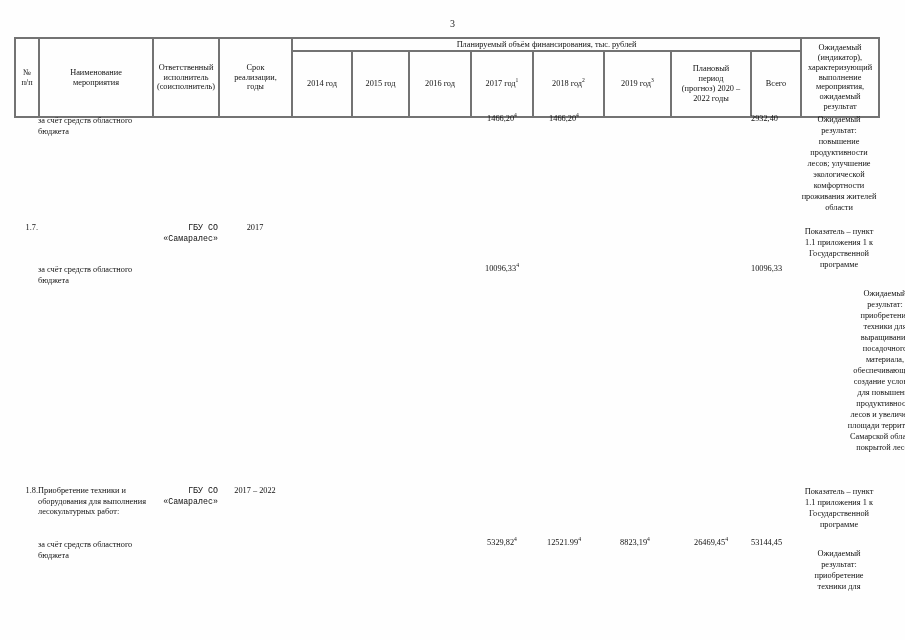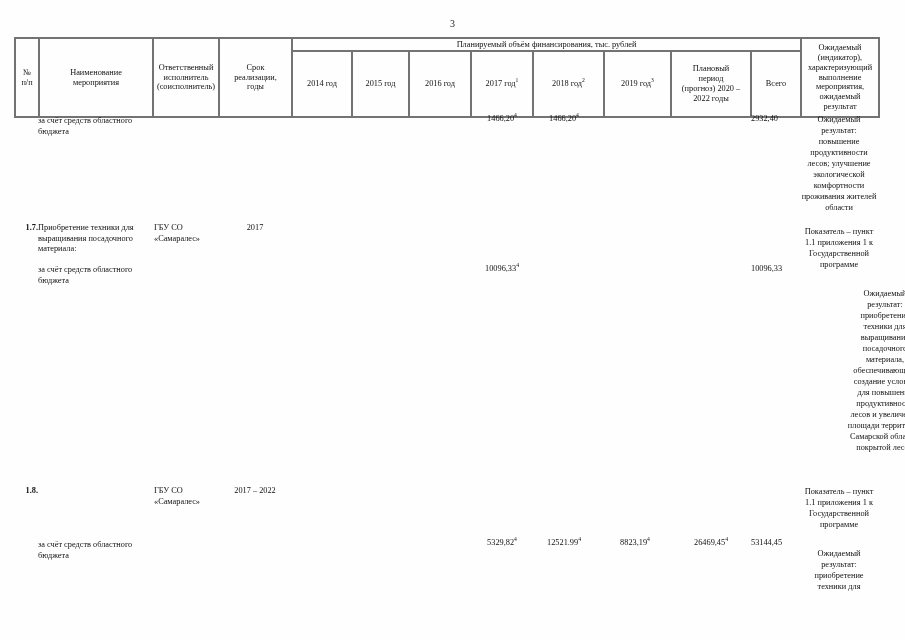--- a/index.html
+++ b/index.html
@@ -69,23 +69,23 @@
     top: 0;
     width: 772px;
     height: 640px;
   }
   .cell {
     position: absolute;
     font-size: 8.3px;
     line-height: 1.28;
     color: #111;
   }
-  .c-num      { width: 24px;  text-align: right; font-weight: bold; }
+  .c-num      { width: 24px;  text-align: right; }
   .c-name     { width: 112px; text-align: left; }
-  .c-exec     { width: 64px;  text-align: left; }
+  .c-exec     { width: 64px;  text-align: right; font-family: Liberation Mono, monospace; }
   .c-term     { width: 70px;  text-align: center; }
   .c-money    { width: 60px;  text-align: center; }
   .c-money-w  { width: 78px;  text-align: center; }
   .c-total    { width: 50px;  text-align: left; }
 
   .ind-block { position: absolute; width: 76px; left: 801px; text-align: center;
                font-size: 8.3px; line-height: 1.33; color:#111; }
 </style>
 </head>
 <body>
@@ -161,33 +161,33 @@
 
   <div class="body-layer">
 
     <div class="cell c-name" style="left:38px; top:116px;">за счёт средств областного бюджета</div>
     <div class="cell c-money" style="left:472px; top:114px;"><span>1466,20</span><sup>4</sup></div>
     <div class="cell c-money" style="left:534px; top:114px;"><span>1466,20</span><sup>4</sup></div>
     <div class="cell c-total" style="left:751px; top:114px;">2932,40</div>
     <div class="ind-block" style="top:114px;">Ожидаемый результат: повышение продуктивности лесов; улучшение экологической комфортности проживания жителей области</div>
 
     <div class="cell c-num" style="left:14px; top:223px;">1.7.</div>
-    <div class="cell c-name" style="left:38px; top:223px;">Приобретение техники для выращивания посадочного материала:</div>
     <div class="cell c-exec" style="left:154px; top:223px;">
       <div>ГБУ СО</div>
       <div>«Самаралес»</div>
     </div>
     <div class="cell c-term" style="left:220px; top:223px;">2017</div>
     <div class="cell c-name" style="left:38px; top:265px;">за счёт средств областного бюджета</div>
     <div class="cell c-money" style="left:472px; top:264px;"><span>10096,33</span><sup>4</sup></div>
     <div class="cell c-total" style="left:751px; top:264px;">10096,33</div>
     <div class="ind-block" style="top:226px;">Показатель – пункт 1.1 приложения 1 к Государственной программе</div>
     <div class="ind-block" style="top:288px;margin-left:46px;">Ожидаемый результат: приобретение техники для выращивания посадочного материала, обеспечивающего создание условий для повышения продуктивности лесов и увеличения площади территории Самарской области, покрытой лесом</div>
 
     <div class="cell c-num" style="left:14px; top:486px;">1.8.</div>
+    <div class="cell c-name" style="left:38px; top:486px;">Приобретение техники и оборудования для выполнения лесокультурных работ:</div>
     <div class="cell c-exec" style="left:154px; top:486px;">
       <div>ГБУ СО</div>
       <div>«Самаралес»</div>
     </div>
     <div class="cell c-term" style="left:220px; top:486px;">2017 – 2022</div>
     <div class="cell c-name" style="left:38px; top:540px;">за счёт средств областного бюджета</div>
     <div class="cell c-money" style="left:472px; top:538px;"><span>5329,82</span><sup>4</sup></div>
     <div class="cell c-money" style="left:534px; top:538px;"><span>12521.99</span><sup>4</sup></div>
     <div class="cell c-money" style="left:605px; top:538px;"><span>8823,19</span><sup>4</sup></div>
     <div class="cell c-money-w" style="left:672px; top:538px;"><span>26469,45</span><sup>4</sup></div>

